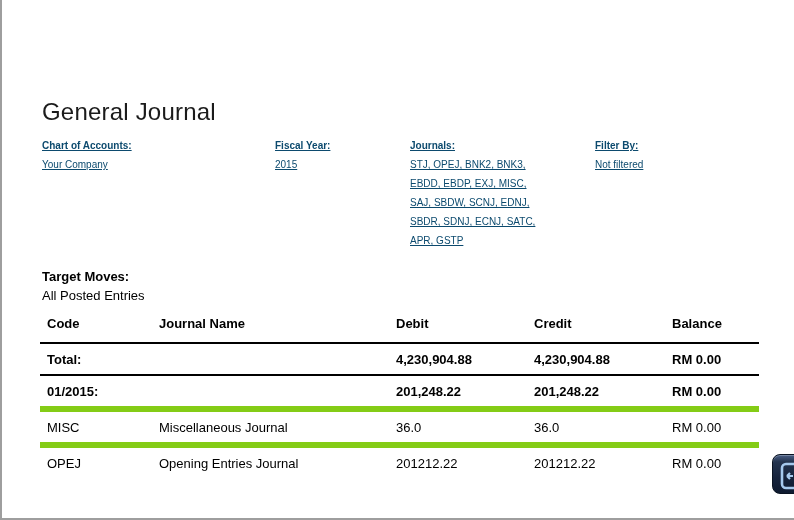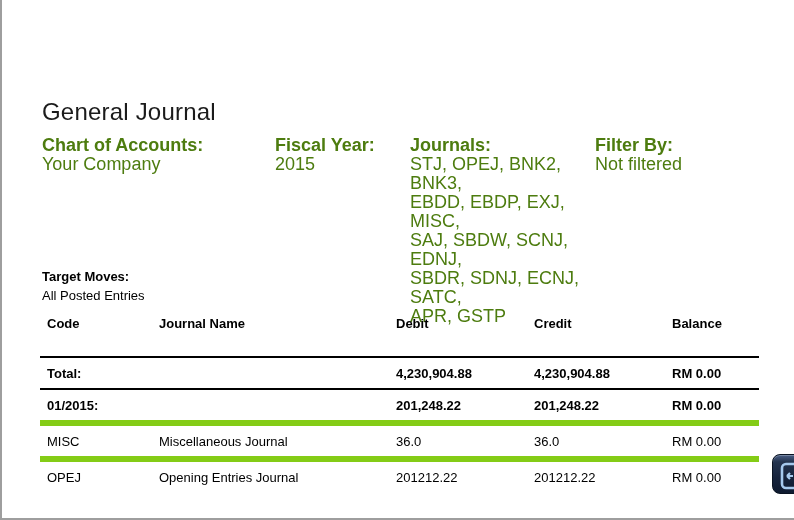--- a/index.html
+++ b/index.html
@@ -20,21 +20,21 @@
   }
   .report-title {
     position: absolute;
     left: 40px;
     top: 82px;
     font-size: 24px;
     font-weight: 400;
     color: #1b1b1b;
     letter-spacing: 0.2px;
   }
-  .info-col { position: absolute; top: 136px; font-size: 18px; color: #4d7c0f; line-height: 19px; }
+  .info-col { position: absolute; top: 136px; font-size: 10px; color: #0c4a6e; line-height: 19px; text-decoration: underline; }
   .info-col .label { font-weight: 700; }
   .info-col .value { font-weight: 400; }
   .col-coa    { left: 40px;  width: 180px; }
   .col-fy     { left: 226px; width: 170px; margin-left: 47px; }
   .col-jrn    { left: 408px; width: 180px; }
   .col-flt    { left: 593px; width: 160px; }
   .target-moves { position: absolute; left: 40px; top: 247px; font-size: 13px; line-height: 19px; color: #000; }
   .target-moves .label { font-weight: 700; margin-top: 20px; }
 
   table.journal-table {
@@ -50,21 +50,21 @@
   .journal-table th, .journal-table td {
     text-align: left;
     vertical-align: bottom;
     padding: 8px 2px 7px 7px;
     white-space: nowrap;
     overflow: hidden;
   }
   .journal-table thead th {
     font-weight: 700;
     padding-top: 2px;
-    padding-bottom: 25px;
+    padding-bottom: 11px;
     border-bottom: 2px solid #000;
   }
   .journal-table tr.rule-dark td  { border-bottom: 2px solid #000; }
   .journal-table tr.rule-light td { border-bottom: 6px solid #84cc16; }
   .journal-table tr.bold-row td   { font-weight: 700; }
   .c-code { width: 112px; }
   .c-name { width: 237px; }
   .c-debit { width: 138px; }
   .c-credit { width: 138px; }
   .c-balance { width: 94px; }

